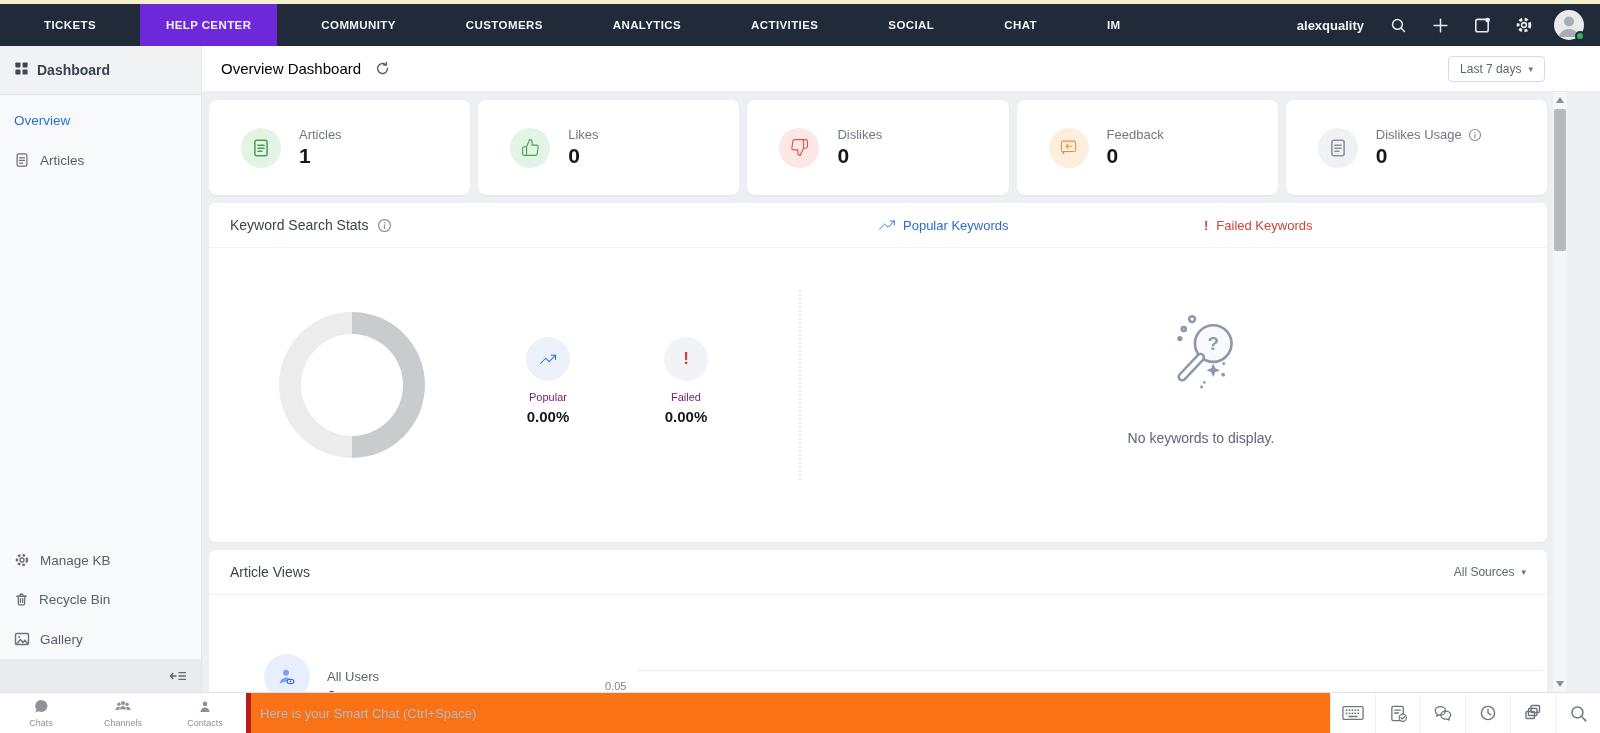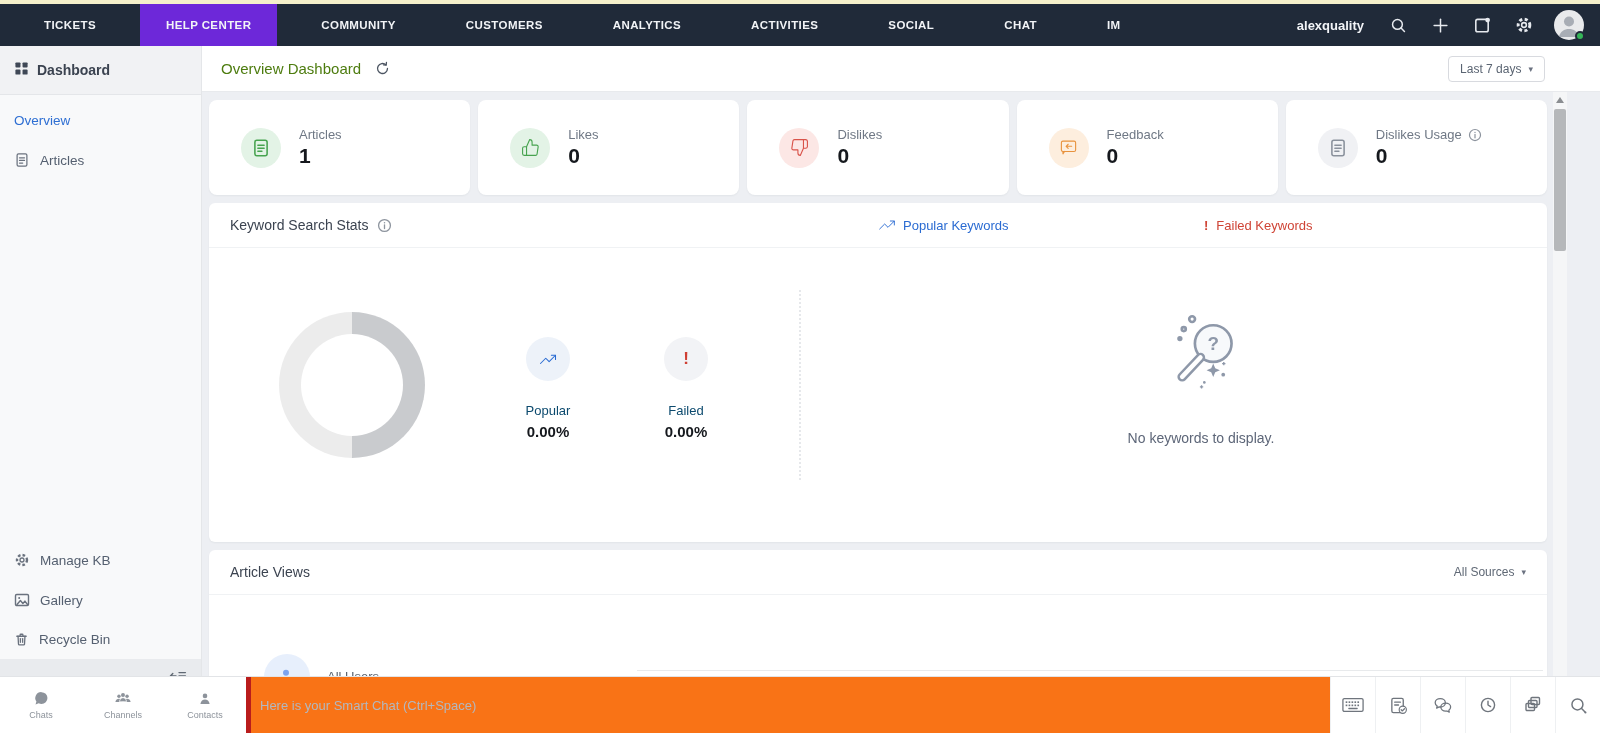--- a/index.html
+++ b/index.html
@@ -30,21 +30,21 @@
                gap:8px; padding:0 14px; font-size:14px; color:#3b4350; font-weight:bold; }
   .sb-item { display:flex; align-items:center; gap:10px; padding:12px 14px; font-size:13.5px; color:#556070; cursor:pointer; }
   .sb-item.first { margin-top:6px; }
   .sb-item.active { color:#2e6fd3; }
   .sb-bottom { margin-top:auto; }
   .sb-footer { height:33px; background:#e9ebee; display:flex; align-items:center; justify-content:flex-end; padding:0 14px; color:#5f6873; }
 
   
   .main { flex:1; position:relative; background:#edeff3; overflow:hidden; }
   .main-header { height:46px; background:#fff; border-bottom:1px solid #e8eaed; display:flex; align-items:center; padding:0 0 0 19px; }
-  .page-title { font-size:15px; color:#4d7c0f; }
+  .page-title { font-size:15px; color:#000000; }
   .refresh-btn { margin-left:14px; color:#4c5562; display:flex; align-items:center; cursor:pointer; }
   .range-btn { margin-left:auto; margin-right:55px; background:#fff; border:1px solid #d8dadf; border-radius:4px;
                padding:5px 11px; font-size:12px; color:#5a6472; display:flex; align-items:center; gap:7px; cursor:pointer; }
   .caret { font-size:9px; color:#6b7280; }
 
   
   .cards { display:flex; gap:8px; margin:8px 53px 0 7px; }
   .card { flex:1; background:#fff; border-radius:8px; height:95px; display:flex; align-items:center;
           padding-left:32px; gap:18px; box-shadow:0 1px 2px rgba(27,31,35,.05); }
   .card-icon { width:40px; height:40px; border-radius:50%; display:flex; align-items:center; justify-content:center; flex:none; }
@@ -71,21 +71,21 @@
   .donut { position:absolute; left:70px; top:64px; width:146px; height:146px; border-radius:50%;
            background:conic-gradient(#c9cbce 0deg 180deg, #ececec 180deg 360deg); }
   .donut::after { content:""; position:absolute; inset:22px; border-radius:50%; background:#fff; }
 
   .kw-stat { position:absolute; top:89px; width:100px; text-align:center; }
   .kw-stat.popular { left:289px; }
   .kw-stat.failed  { left:427px; }
   .kw-stat-icon { width:44px; height:44px; border-radius:50%; margin:0 auto; display:flex; align-items:center; justify-content:center; }
   .ksi-popular { background:#edf2f9; color:#2a6bd2; }
   .ksi-failed  { background:#f2f3f6; color:#cf3f33; font-size:17px; }
-  .kw-stat-label { margin-top:22px; font-size:13px; color:#0c4a6e; }
+  .kw-stat-label { margin-top:10px; font-size:11px; color:#701a75; }
   .kw-stat-value { margin-top:5px; font-size:15px; font-weight:bold; color:#15181d; }
 
   .kw-divider { position:absolute; left:590px; top:42px; height:190px; border-left:2px dotted #e6e8eb; }
 
   .kw-empty { position:absolute; left:857px; top:60px; width:270px; text-align:center; }
   .kw-empty-text { margin-top:18px; font-size:14px; color:#5d6678; }
 
   
   #av-panel { height:220px; }
   .av-header-right { margin-left:auto; font-size:12px; color:#5f6875; display:flex; align-items:center; gap:7px; cursor:pointer; }
@@ -99,21 +99,21 @@
   .av-gridline { position:absolute; left:428px; top:75px; width:906px; height:1px; background:#e8eaec; }
 
   
   .scroll-col { position:absolute; top:46px; right:33px; width:14px; bottom:0; background:#f5f6f7; }
   .scroll-up, .scroll-down { position:absolute; left:3px; width:0; height:0; border-left:4px solid transparent; border-right:4px solid transparent; }
   .scroll-up { top:5px; border-bottom:6px solid #8a8d91; }
   .scroll-down { bottom:5px; border-top:6px solid #8a8d91; }
   .scroll-thumb { position:absolute; left:1px; top:17px; width:12px; height:142px; background:#b6b8ba; border-radius:2px; }
 
   
-  .smartbar { position:absolute; left:0; right:0; bottom:0; height:57px; background:#fff; border-top:1px solid #e2e4e7;
+  .smartbar { position:absolute; left:0; right:0; bottom:0; height:41px; background:#fff; border-top:1px solid #e2e4e7;
               display:flex; align-items:stretch; z-index:20; }
   .sb-ch { width:82px; display:flex; flex-direction:column; align-items:center; justify-content:center; gap:1px;
            color:#8d939b; font-size:9px; cursor:pointer; }
   .smart-input { flex:1; border:none; outline:none; font-size:13px; color:#333; padding-left:9px; border-left:5px solid #b91c1c; background:#f97316; }
   .smart-input::placeholder { color:#b3b8bf; }
   .right-tools { display:flex; }
   .tool { width:45px; border-left:1px solid #eef0f2; display:flex; align-items:center; justify-content:center; color:#6f757d; cursor:pointer; }
 
   .ic { fill:none; stroke:currentColor; stroke-width:1.4; stroke-linecap:round; stroke-linejoin:round; }
 </style>
@@ -206,39 +206,39 @@
         <span style="color:#6a727e;display:flex;">
           <svg width="16" height="16" viewBox="0 0 16 16">
               <circle cx="8" cy="8" r="5" fill="none" stroke="currentColor" stroke-width="2.4" stroke-dasharray="2.6 2.1"></circle>
               <circle cx="8" cy="8" r="2" fill="none" stroke="currentColor" stroke-width="1.3"></circle>
             </svg>
         </span>
         <span>Manage KB</span>
       </div>
       <div class="sb-item">
         <span style="color:#6a727e;display:flex;">
-          <svg width="16" height="16" viewBox="0 0 16 16">
-              <rect class="ic" x="1.5" y="2.5" width="13" height="11" rx="1.2"></rect>
-              <circle cx="5.2" cy="6" r="1" fill="currentColor" stroke="none"></circle>
-              <path class="ic" d="M3 12.5l3.4-4 2.5 3 2-2.4 2.6 3.4"></path>
-            </svg>
-        </span>
-        <span>Gallery</span>
-      </div>
-      <div class="sb-item">
-        <span style="color:#6a727e;display:flex;">
           <svg width="15" height="15" viewBox="0 0 16 16">
               <line class="ic" x1="3" y1="4.5" x2="13" y2="4.5"></line>
               <path class="ic" d="M6.5 4.5V3.2a.8.8 0 0 1 .8-.8h1.4a.8.8 0 0 1 .8.8v1.3"></path>
               <path class="ic" d="M4.3 4.5l.5 8.4a1 1 0 0 0 1 .9h4.4a1 1 0 0 0 1-.9l.5-8.4"></path>
               <line class="ic" x1="6.8" y1="7" x2="6.8" y2="11"></line>
               <line class="ic" x1="9.2" y1="7" x2="9.2" y2="11"></line>
             </svg>
         </span>
         <span>Recycle Bin</span>
+      </div>
+      <div class="sb-item">
+        <span style="color:#6a727e;display:flex;">
+          <svg width="16" height="16" viewBox="0 0 16 16">
+              <rect class="ic" x="1.5" y="2.5" width="13" height="11" rx="1.2"></rect>
+              <circle cx="5.2" cy="6" r="1" fill="currentColor" stroke="none"></circle>
+              <path class="ic" d="M3 12.5l3.4-4 2.5 3 2-2.4 2.6 3.4"></path>
+            </svg>
+        </span>
+        <span>Gallery</span>
       </div>
       <div class="sb-footer">
         <span style="display:flex;">
           <svg width="18" height="14" viewBox="0 0 18 14">
               <path class="ic" d="M7 7H1.8M3.8 4.6L1.4 7l2.4 2.4"></path>
               <line class="ic" x1="10" y1="3.6" x2="16.4" y2="3.6"></line>
               <line class="ic" x1="10" y1="7" x2="16.4" y2="7"></line>
               <line class="ic" x1="10" y1="10.4" x2="16.4" y2="10.4"></line>
             </svg>
         </span>

